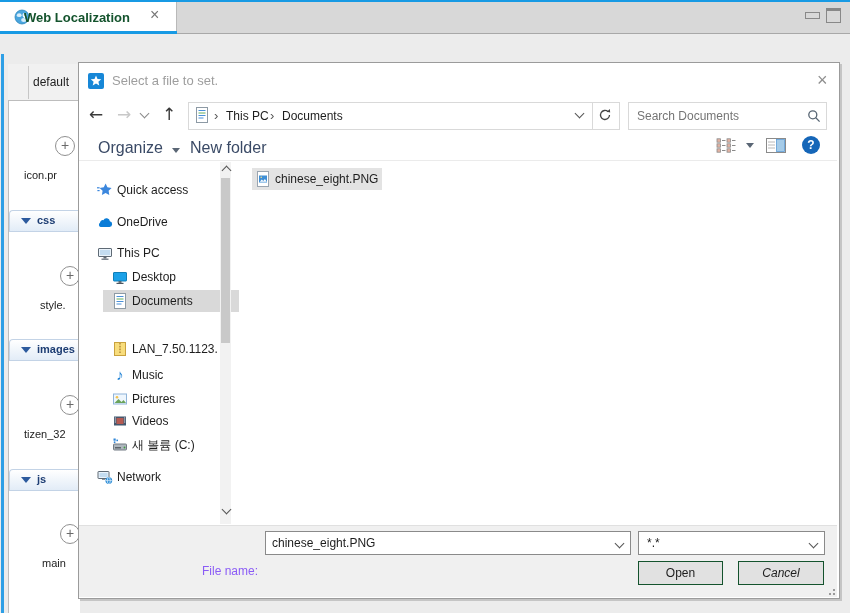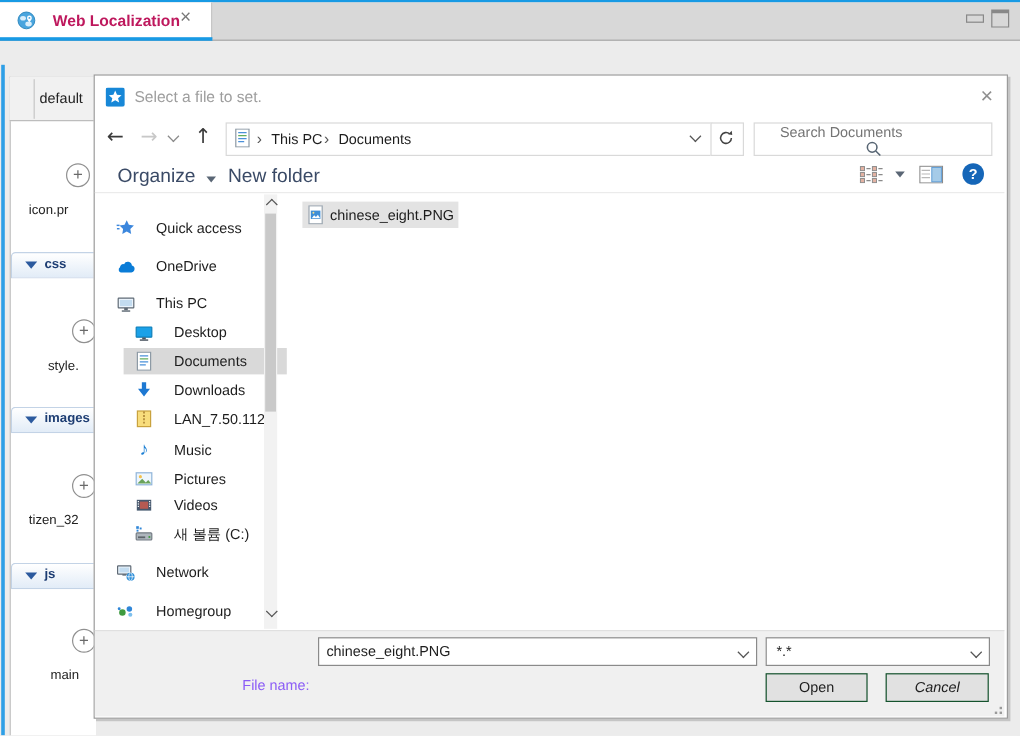--- a/index.html
+++ b/index.html
@@ -4,21 +4,21 @@
 <style>
   html,body{margin:0;padding:0;background:#ececec;}
   .stage{position:relative;width:850px;height:613px;overflow:hidden;
          font-family:"Liberation Sans","DejaVu Sans",sans-serif;background:#ececec;}
   .abs{position:absolute;}
   
   .topline{left:0;top:0;width:850px;height:2px;background:#189ae4;}
   .tabbar{left:0;top:2px;width:850px;height:31px;background:#d8d8d8;border-bottom:1px solid #a8a8a8;}
   .apptab{left:0;top:2px;width:176px;height:31px;background:#fff;border-right:1px solid #b9b9b9;}
   .apptab-underline{left:0;top:31px;width:177px;height:3px;background:#189ae4;}
-  .apptab-title{left:44px;top:10px;font-size:13px;font-weight:bold;color:#be185d;}
+  .apptab-title{left:24px;top:10px;font-size:13px;font-weight:bold;color:#14532d;}
   .apptab-close{left:150px;top:6px;font-size:16px;color:#777;cursor:pointer;}
   .win-min{left:805px;top:12px;width:13px;height:5px;border:1px solid #888;}
   .win-max{left:826px;top:8px;width:13px;height:11px;border:1px solid #888;border-top:3px solid #888;}
   
   .blue-stripe{left:1px;top:54px;width:3px;height:559px;background:#2e9fe6;}
   .panel{left:8px;top:64px;width:71px;height:549px;background:#fff;border-left:1px solid #bdbdbd;border-top:1px solid #bdbdbd;}
   .panel-head{left:8px;top:64px;width:71px;height:36px;background:#f1f1f1;border-bottom:1px solid #bdbdbd;}
   .panel-tab-sep{left:28px;top:66px;width:1px;height:33px;background:#c6c6c6;}
   .panel-tab-label{left:33px;top:75px;font-size:12px;color:#222;}
   .plus-circle{width:18px;height:18px;border:1px solid #909090;border-radius:50%;
@@ -32,30 +32,30 @@
   
   .dialog{left:78px;top:62px;width:760px;height:535px;background:#fff;border:1px solid #9b9b9b;
           box-shadow:2px 2px 0 rgba(150,150,150,.45);}
   .dlg-title{left:112px;top:73px;font-size:13px;color:#9e9e9e;}
   .dlg-close{left:817px;top:70px;font-size:18px;color:#8f8f8f;cursor:pointer;}
   .navglyph{font-family:"DejaVu Sans",sans-serif;font-size:17px;color:#3a3a3a;cursor:pointer;}
   .navglyph.disabled{color:#c8c8c8;cursor:default;}
   .chev{display:inline-block;width:6px;height:6px;border-right:1.5px solid #555;border-bottom:1.5px solid #555;}
   .chev.down{transform:rotate(45deg);}
   .chev.up{transform:rotate(-135deg);}
-  .box{background:#fff;border:1px solid #d9d9d9;flex-direction:column;}
+  .box{background:#fff;border:1px solid #d9d9d9;}
   .crumb{font-size:12px;color:#1d1d1d;cursor:pointer;}
   .crumb-sep{font-size:13px;color:#555;}
   .tool-label{font-size:16px;color:#3a4a66;cursor:pointer;}
   .caret{display:inline-block;width:0;height:0;border-left:4px solid transparent;border-right:4px solid transparent;border-top:5px solid #5a6675;}
   .help-circle{width:18px;height:18px;border-radius:50%;background:#1566b8;color:#fff;font-size:12px;
                font-weight:bold;text-align:center;line-height:18px;cursor:pointer;}
   .sep-line{left:79px;top:160px;width:758px;height:1px;background:#ebebeb;}
   
-  .trow{position:absolute;left:85px;width:146px;height:22px;display:flex;align-items:center;gap:17px;
+  .trow{position:absolute;left:85px;width:146px;height:22px;display:flex;align-items:center;gap:4px;
         font-size:12px;color:#1d1d1d;cursor:pointer;}
   .trow .ticon{width:16px;height:16px;flex:0 0 16px;display:flex;align-items:center;justify-content:center;}
   .trow.lv0{padding-left:12px;}
   .trow.lv1{padding-left:27px;}
   .trow.sel{left:103px;width:127px;padding-left:9px;background:#d9d9d9;}
   .tlabel{white-space:nowrap;}
   .sb-track{left:220px;top:162px;width:11px;height:362px;background:#f2f2f2;}
   .sb-thumb{left:221px;top:178px;width:9px;height:165px;background:#c9c9c9;cursor:pointer;}
   
   .frow{left:252px;top:168px;width:130px;height:22px;background:#e3e3e3;display:flex;align-items:center;
@@ -263,28 +263,20 @@
         <svg width="16" height="16" viewBox="0 0 16 16">
           <rect x="2.5" y="0.5" width="11" height="15" fill="#fff" stroke="#8d9aa5"></rect>
           <line x1="4.5" y1="3.5" x2="11.5" y2="3.5" stroke="#4a90d9"></line>
           <line x1="4.5" y1="6" x2="11.5" y2="6" stroke="#62ad5c"></line>
           <line x1="4.5" y1="8.5" x2="11.5" y2="8.5" stroke="#4a90d9"></line>
           <line x1="4.5" y1="11" x2="9.5" y2="11" stroke="#4a90d9"></line>
         </svg>
       </span>
     <span class="tlabel">Documents</span>
   </div>
-  <div class="trow lv1" style="top:314px;">
-    <span class="ticon">
-        <svg width="16" height="16" viewBox="0 0 16 16">
-          <path d="M6.2 1.5h3.6v5.5h3.2L8 13.5 3 7h3.2z" fill="#1d78d2"></path>
-        </svg>
-      </span>
-    <span class="tlabel">Downloads</span>
-  </div>
   <div class="trow lv1" style="top:338px;">
     <span class="ticon">
         <svg width="16" height="16" viewBox="0 0 16 16">
           <rect x="2.5" y="1.5" width="11" height="13" fill="#f8dd7c" stroke="#c9a23e"></rect>
           <path d="M8 2v11" stroke="#a3782a" stroke-width="1.2" stroke-dasharray="1.6,1.2"></path>
         </svg>
       </span>
     <span class="tlabel">LAN_7.50.1123.</span>
   </div>
   <div class="trow lv1" style="top:364px;">
@@ -339,31 +331,20 @@
           <rect x="1" y="2.5" width="11" height="7" rx="0.5" fill="#eaf3fb" stroke="#5f6a75"></rect>
           <rect x="2.5" y="4" width="8" height="4" fill="#c3dcf0"></rect>
           <rect x="5" y="9.5" width="3" height="1.2" fill="#5f6a75"></rect>
           <circle cx="11.8" cy="11.6" r="3.4" fill="#2f8fd8"></circle>
           <ellipse cx="11.8" cy="11.6" rx="1.5" ry="3.1" fill="none" stroke="#fff" stroke-width="0.6"></ellipse>
           <line x1="8.5" y1="11.6" x2="15.1" y2="11.6" stroke="#fff" stroke-width="0.6"></line>
         </svg>
       </span>
     <span class="tlabel">Network</span>
   </div>
-  <div class="trow lv0" style="top:498px;">
-    <span class="ticon">
-        <svg width="16" height="16" viewBox="0 0 16 16">
-          <circle cx="5" cy="9.5" r="2.7" fill="#3f9b3f"></circle>
-          <circle cx="10.8" cy="6.5" r="2.3" fill="#2f86d8"></circle>
-          <circle cx="11.6" cy="11.3" r="1.7" fill="#7ec0ee"></circle>
-          <circle cx="2.3" cy="6.3" r="1.2" fill="#2f86d8"></circle>
-        </svg>
-      </span>
-    <span class="tlabel">Homegroup</span>
-  </div>
 
   <div class="abs sb-track"></div>
   <span class="abs chev up" style="left:223px;top:167px;border-color:#555;"></span>
   <div class="abs sb-thumb"></div>
   <span class="abs chev down" style="left:223px;top:506px;border-color:#555;"></span>
 
   <div class="abs frow">
     <span style="width:14px;height:16px;display:inline-block;">
       <svg width="14" height="16" viewBox="0 0 14 16">
           <rect x="1.5" y="0.5" width="11" height="15" fill="#fff" stroke="#9aa5b0"></rect>

